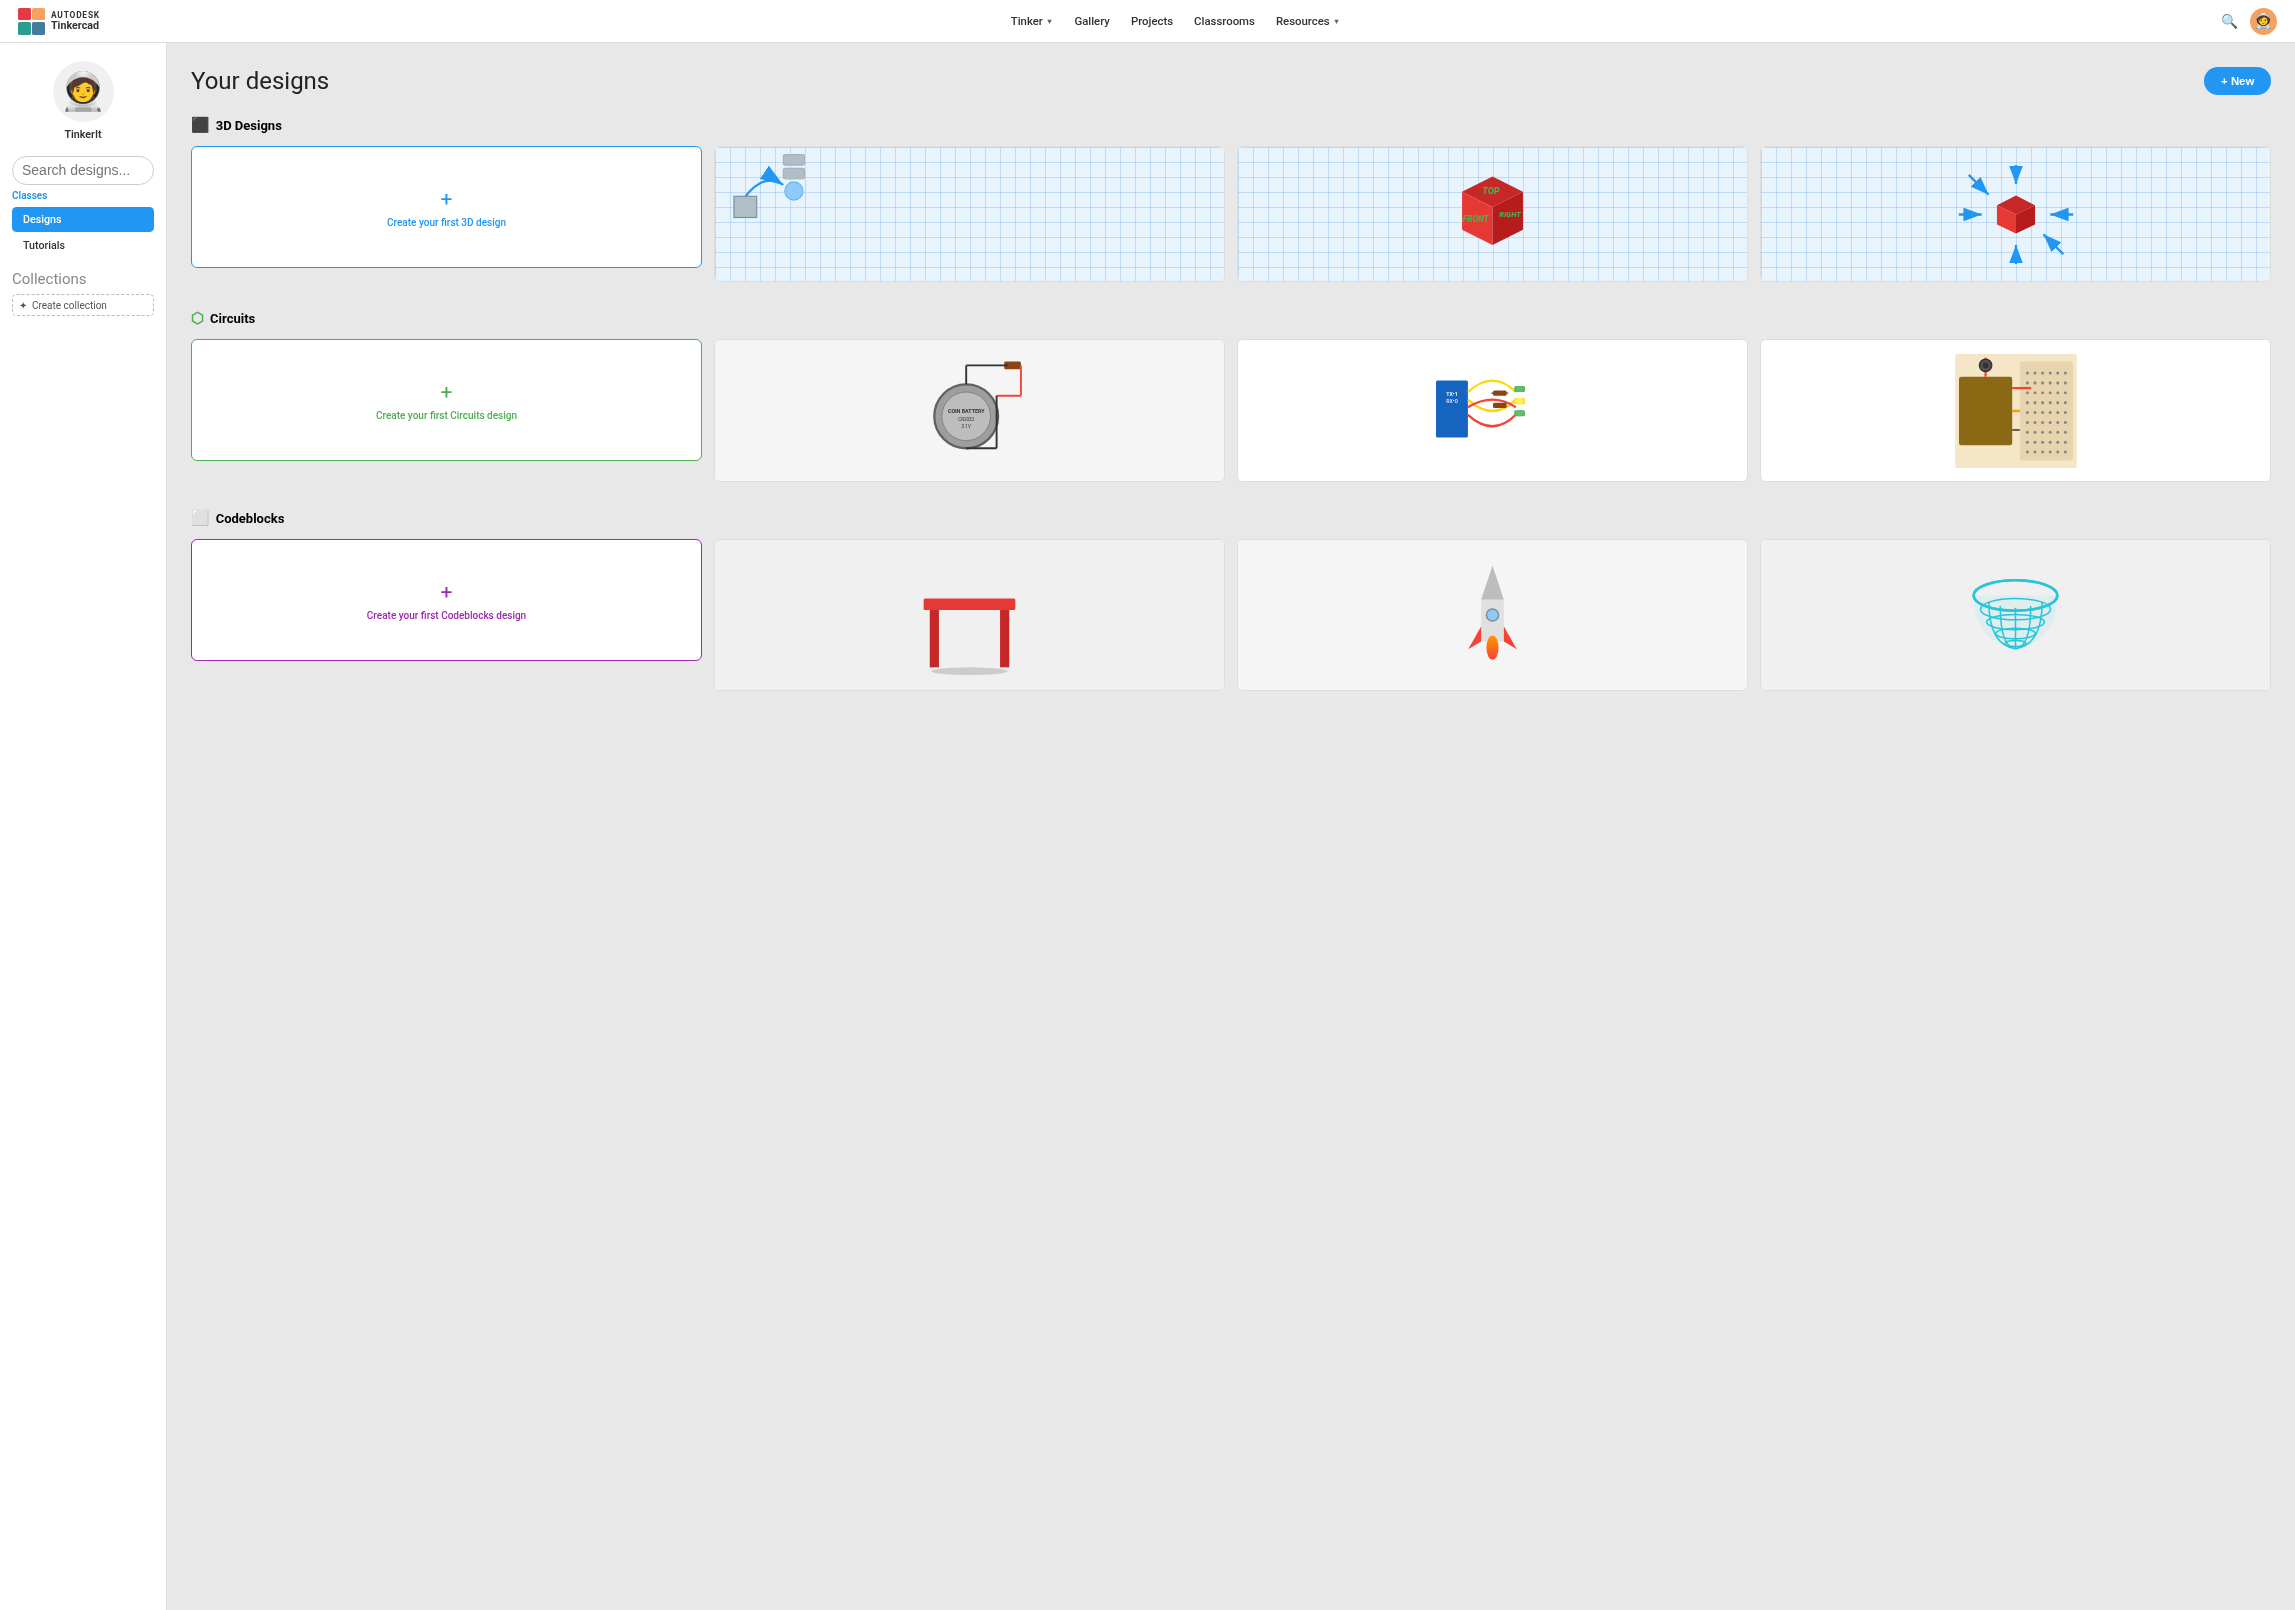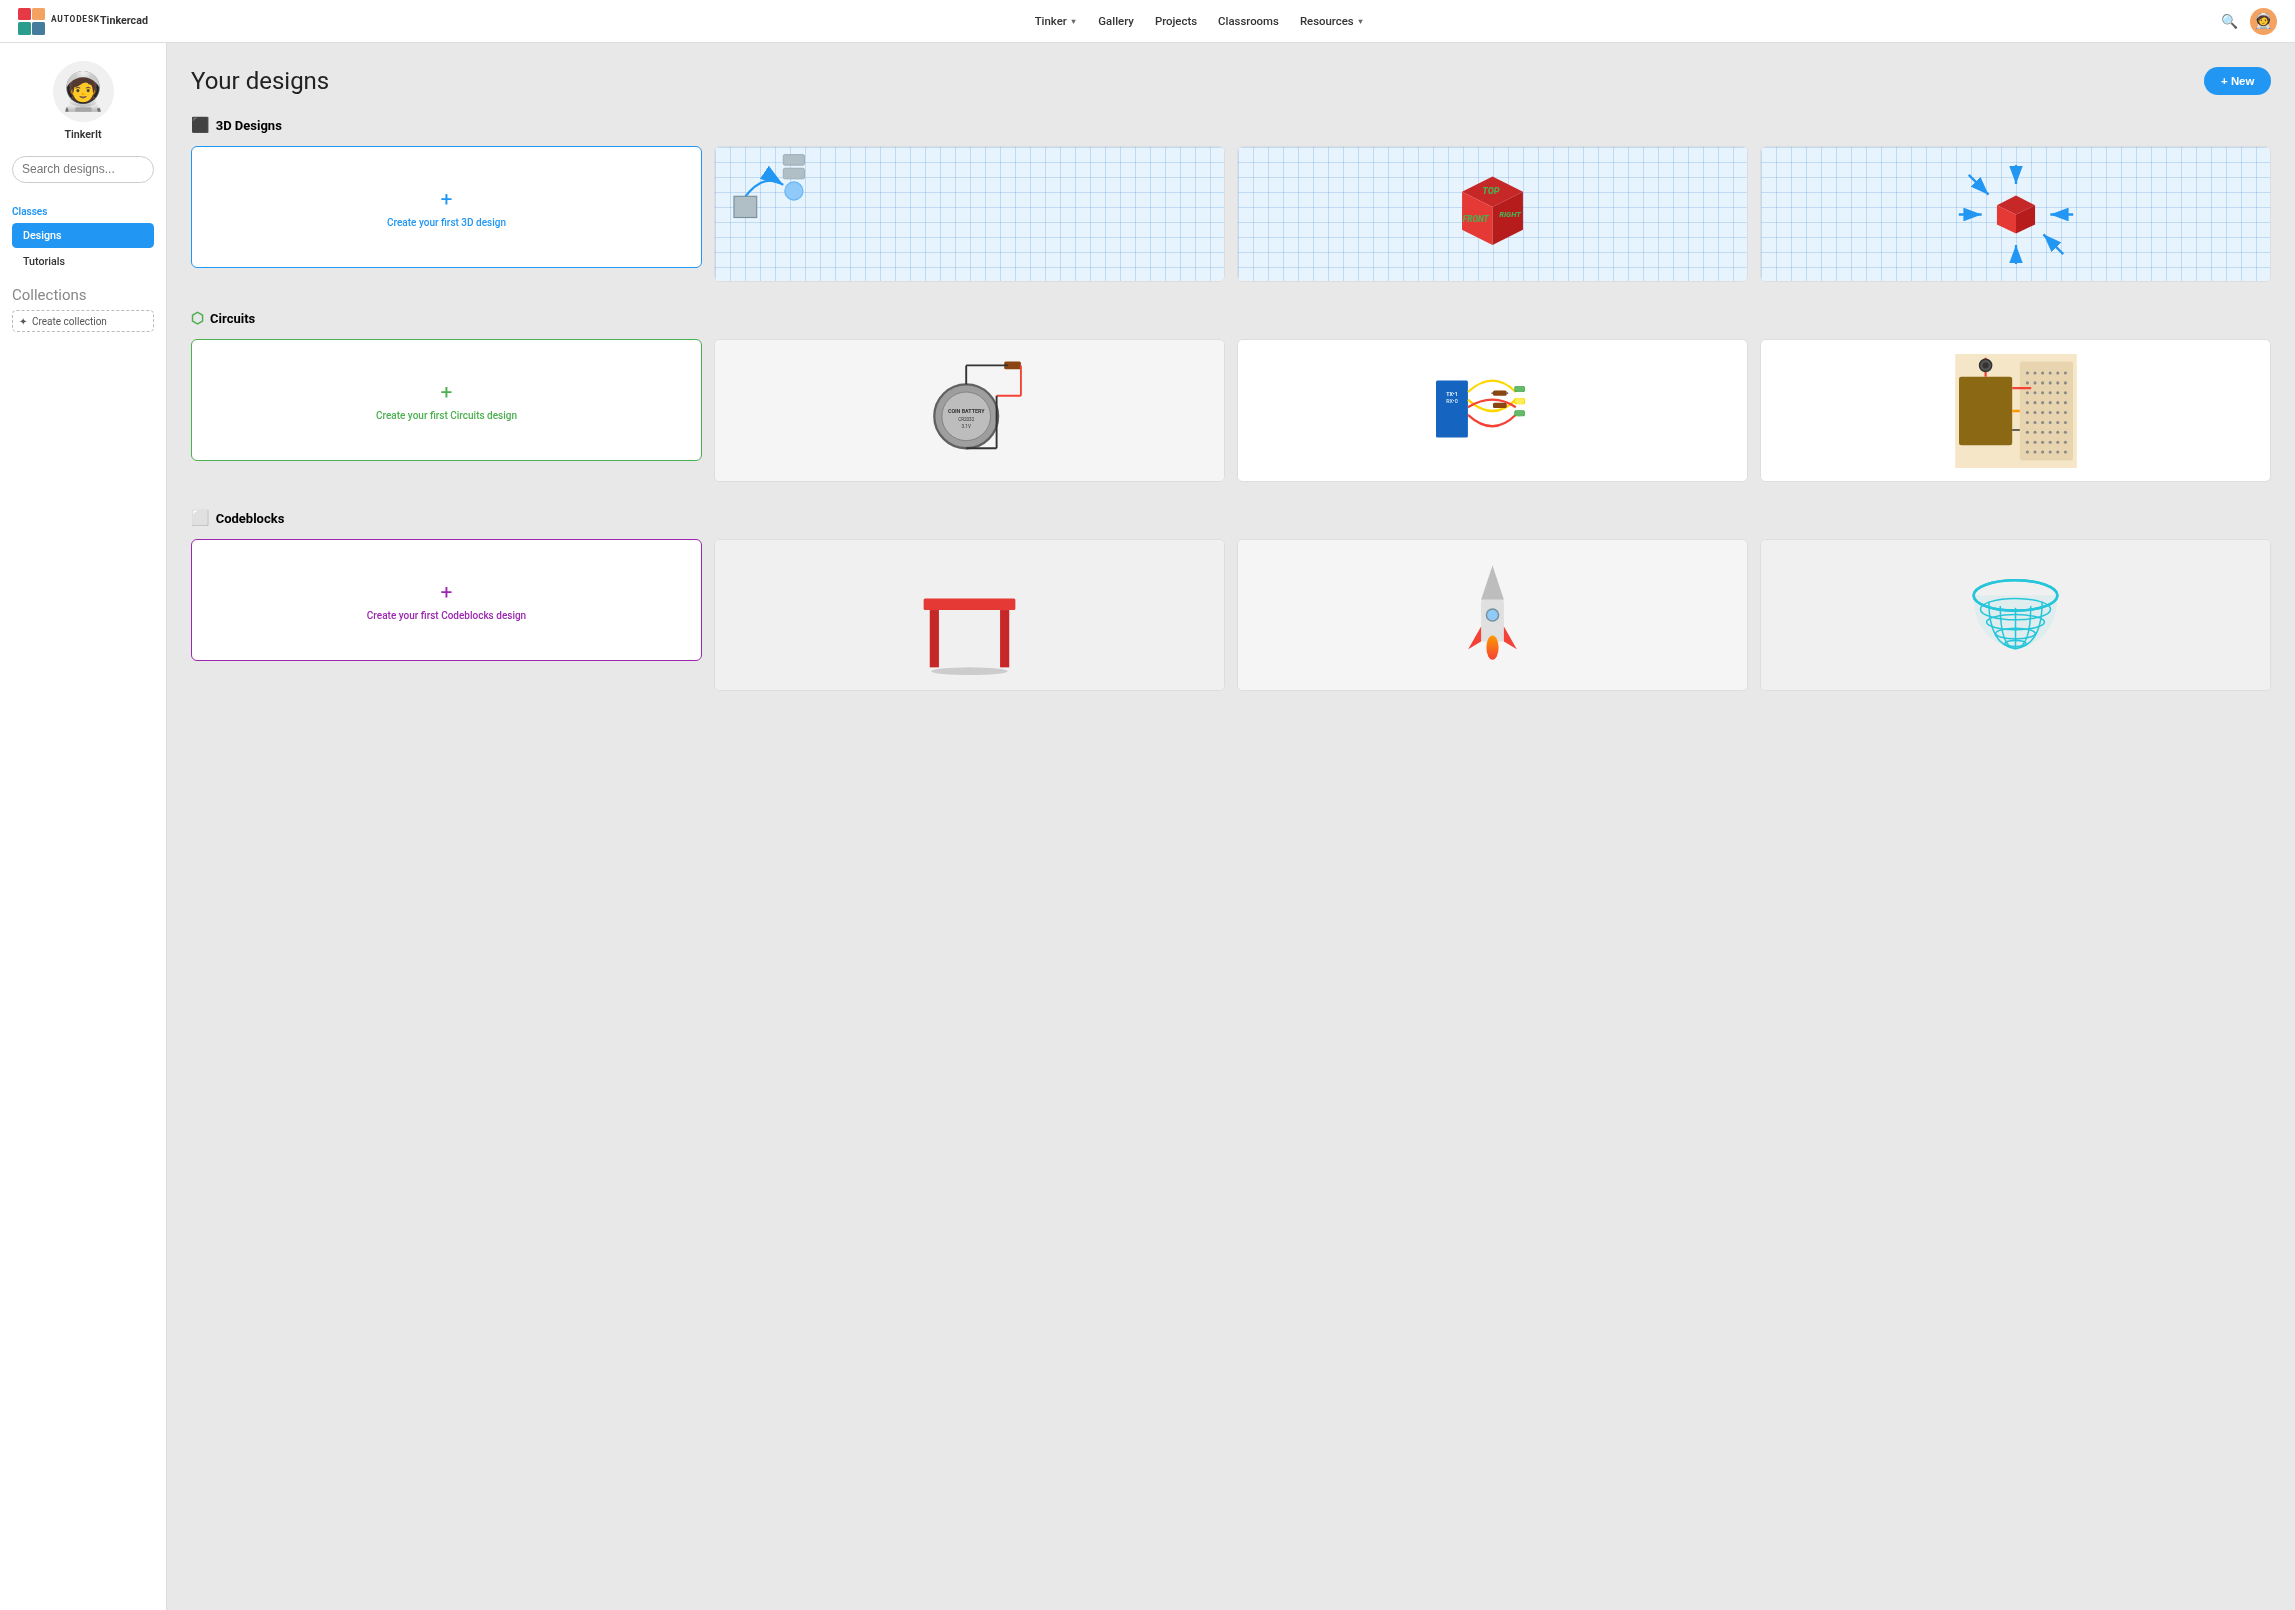--- a/index.html
+++ b/index.html
@@ -29,21 +29,21 @@
       grid-template-columns: 1fr 1fr;
       gap: 1.5px;
       width: 27px;
       height: 27px;
     }
     .logo-cell { border-radius: 1.5px; }
     .logo-t { background: #e63946; }
     .logo-i { background: #f4a261; }
     .logo-n { background: #2a9d8f; }
     .logo-k { background: #457b9d; }
-    .logo-text { display: flex; flex-direction: row; line-height: 1.1; }
+    .logo-text { display: flex; flex-direction: column; line-height: 1.1; }
     .logo-autodesk { font-size: 8.4px; font-weight: 700; color: #333; letter-spacing: 0.8px; }
     .logo-tinkercad { font-size: 10.7px; font-weight: 700; color: #333; }
     .navbar-nav {
       display: flex;
       align-items: center;
       gap: 21px;
       flex: 1;
       justify-content: center;
     }
     .nav-item {
@@ -111,24 +111,24 @@
     .sidebar-username {
       font-size: 10.7px;
       font-weight: 600;
       color: #333;
     }
     .sidebar-search {
       width: 100%;
       padding: 5.3px 9px;
       border: 0.8px solid #ccc;
       border-radius: 15px;
-      font-size: 12px;
+      font-size: 14px;
       color: #999;
       background: white;
-      margin-bottom: 23px;
+      margin-bottom: 5px;
     }
     .sidebar-section-label {
       font-size: 10px;
       font-weight: 600;
       color: #2196F3;
       margin-bottom: 6px;
       cursor: pointer;
     }
     .sidebar-nav-item {
       display: block;

